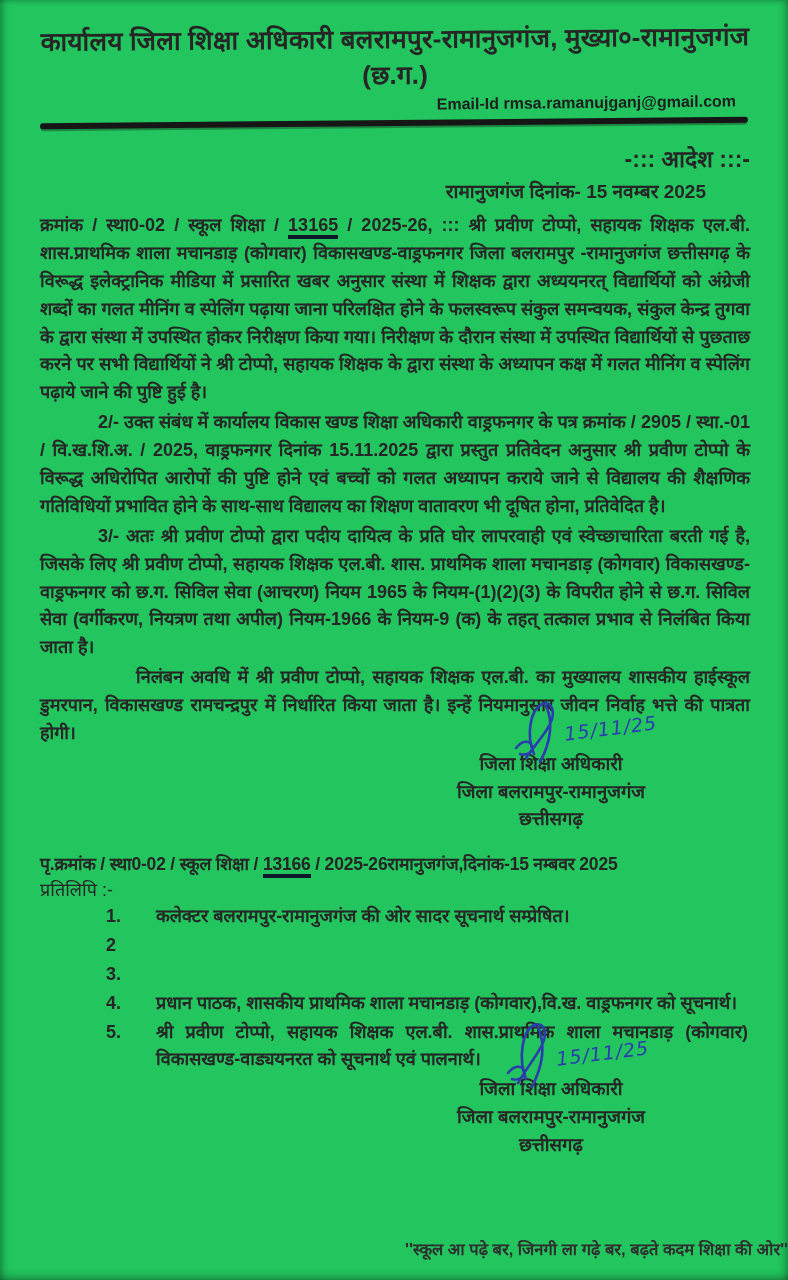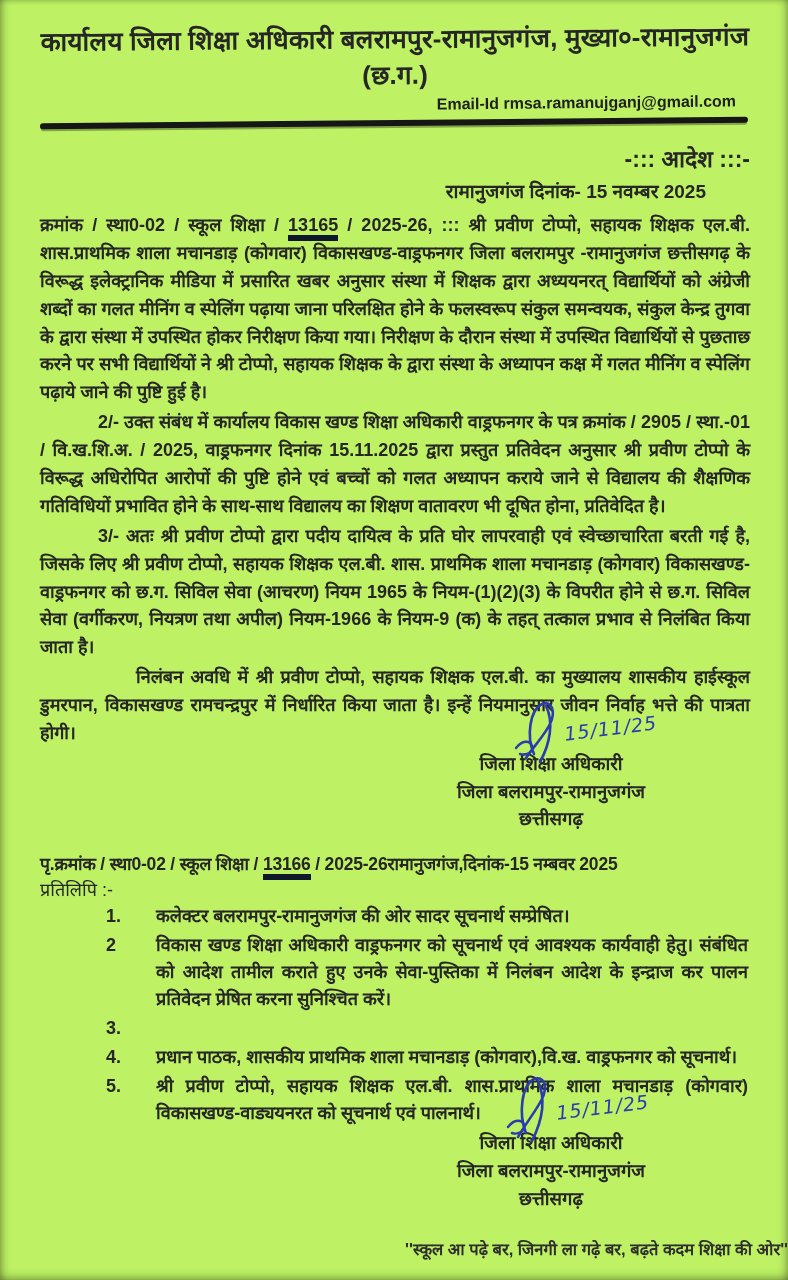--- a/index.html
+++ b/index.html
@@ -4,21 +4,21 @@
 <style>
   html,body{margin:0;padding:0;}
   body{
     width:788px;height:1280px;
     background:#c9c9c9;
     font-family:"Liberation Sans","DejaVu Sans",sans-serif;
   }
   .paper{
     position:relative;
     width:788px;height:1280px;
-    background:#bef264;
+    background:#22c55e;
     color:#262626;
     overflow:hidden;
     box-shadow:
       inset 6px 0 8px -4px rgba(0,0,0,.35),
       inset -6px 0 8px -4px rgba(0,0,0,.30),
       inset 0 -8px 10px -5px rgba(0,0,0,.25),
       inset 0 4px 6px -4px rgba(0,0,0,.15);
   }
   .inner{padding:20px 38px 0 40px;}
   .office-title{
@@ -43,21 +43,21 @@
   }
   .place-date{
     text-align:right;font-size:19px;font-weight:700;
     padding-right:44px;margin-top:4px;
   }
   .body-text{font-size:18px;font-weight:700;line-height:1.55;text-align:justify;}
   .body-text p{margin:0;}
   .p1{margin-top:8px !important;}
   .p2,.p3{text-indent:58px;margin-top:2px !important;}
   .p4{text-indent:96px;margin-top:2px !important;}
-  .uline{border-bottom:6px solid #0f172a;padding-bottom:0px;}
+  .uline{border-bottom:4px solid #0f172a;padding-bottom:0px;}
   .sig-block{
     position:relative;
     margin:2px 34px 0 auto;
     width:330px;
     text-align:center;
     font-size:18.5px;font-weight:700;line-height:1.5;
   }
   .sig-block .scribble{
     position:absolute;pointer-events:none;
   }
@@ -121,21 +121,20 @@
     <div class="endorse-line"><span>पृ.क्रमांक / स्था0-02 / स्कूल शिक्षा / </span><span class="uline">13166</span><span> / 2025-26रामानुजगंज,दिनांक-15 नम्बवर 2025</span></div>
     <div class="copy-label">प्रतिलिपि :-</div>
 
     <div class="copy-list">
       <div class="copy-item">
         <span class="copy-num">1.</span>
         <span class="copy-text">कलेक्टर बलरामपुर-रामानुजगंज की ओर सादर सूचनार्थ सम्प्रेषित।</span>
       </div>
       <div class="copy-item">
         <span class="copy-num">2</span>
-        <span class="copy-text">विकास खण्ड शिक्षा अधिकारी वाड्रफनगर को सूचनार्थ एवं आवश्यक कार्यवाही हेतु। संबंधित को आदेश तामील कराते हुए उनके सेवा-पुस्तिका में निलंबन आदेश के इन्द्राज कर पालन प्रतिवेदन प्रेषित करना सुनिश्चित करें।</span>
       </div>
       <div class="copy-item">
         <span class="copy-num">3.</span>
       </div>
       <div class="copy-item">
         <span class="copy-num">4.</span>
         <span class="copy-text">प्रधान पाठक, शासकीय प्राथमिक शाला मचानडाड़ (कोगवार),वि.ख. वाड्रफनगर को सूचनार्थ।</span>
       </div>
       <div class="copy-item">
         <span class="copy-num">5.</span>

